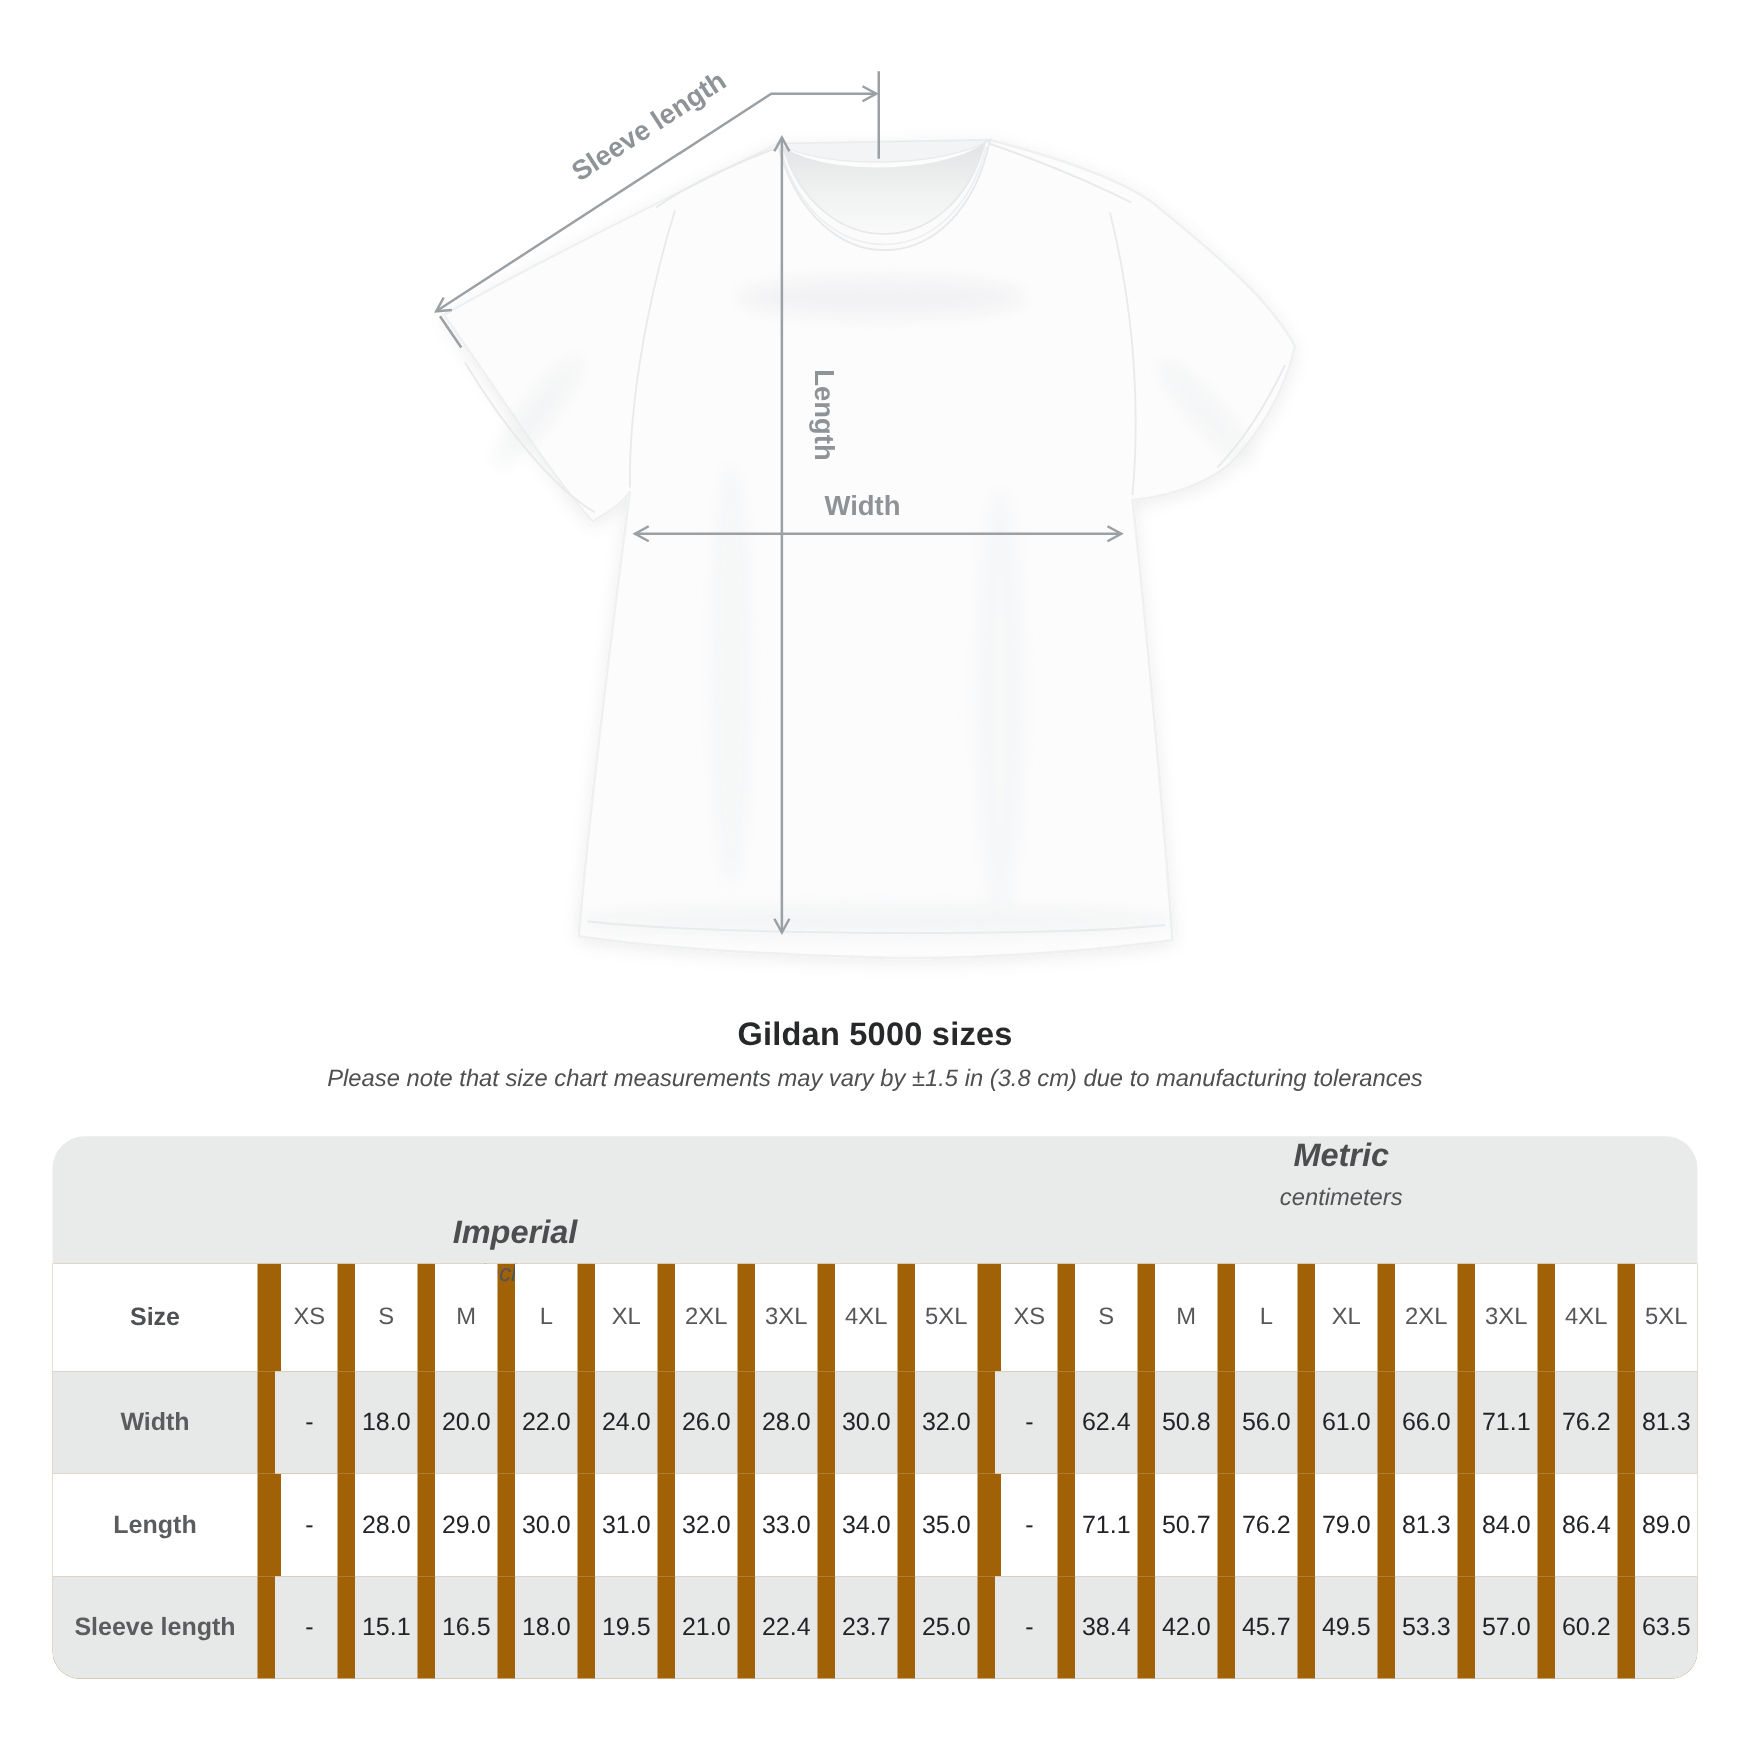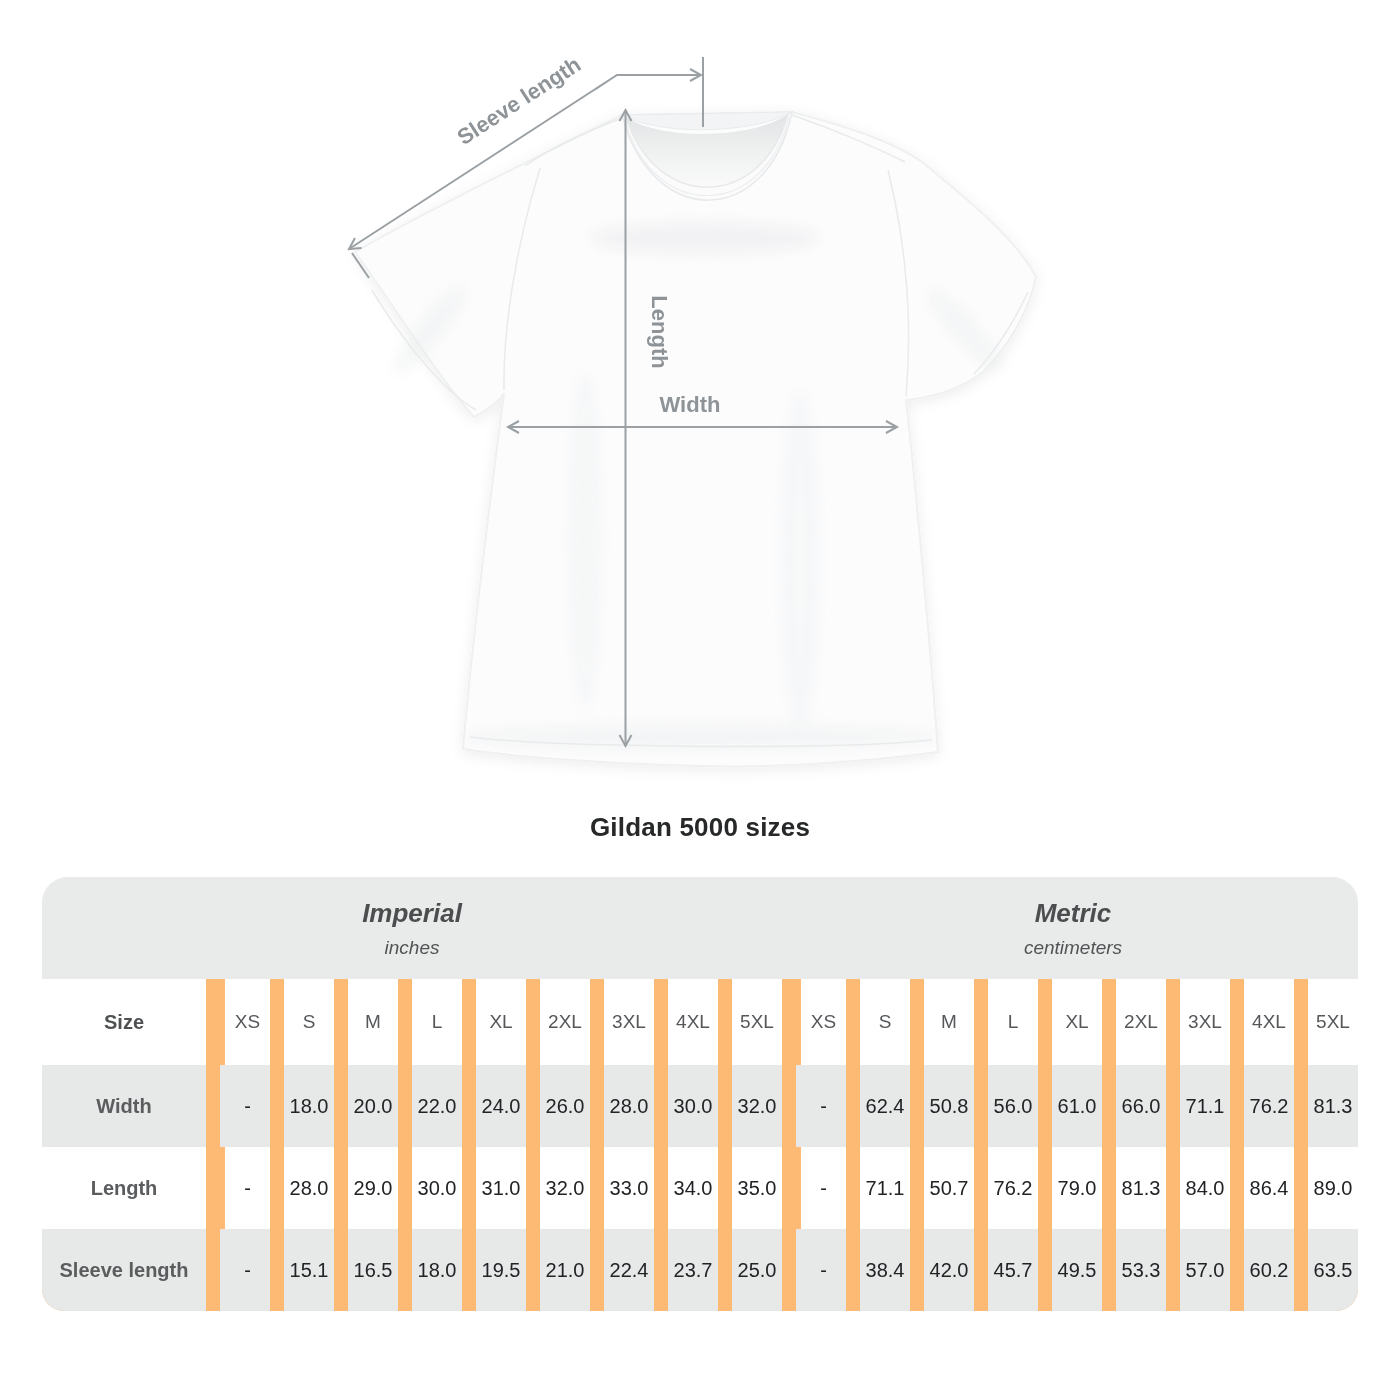--- a/index.html
+++ b/index.html
@@ -15,21 +15,21 @@
   .panel{width:1316px;margin:34px auto 0;border-radius:26px 26px 22px 22px;
          overflow:hidden;background:#f3f4f4}
   .band{height:102px;background:#e9eaea;display:grid;
         grid-template-columns:164px repeat(18,1fr);column-gap:6px;align-items:center}
   .group{text-align:center}
   .g1{grid-column:1/11}
   .g2{grid-column:11/20}
   .glabel{font-size:26px;font-weight:700;font-style:italic;color:#4b4d4f}
   .gunit{font-size:19px;font-style:italic;color:#515355;margin-top:8px}
 
-  .row{display:grid;grid-template-columns:164px repeat(18,1fr);column-gap:14px;background:#fdba74}
+  .row{display:grid;grid-template-columns:164px repeat(18,1fr);column-gap:14px;background:#a16207}
   .cell{display:flex;align-items:center;justify-content:center;background:#ffffff}
   .row.head{height:86px}
   .row.data{height:82px}
   .row.data.shade .cell{background:#e7e8e8}
   .cell.first{border-left:5px solid transparent;background-clip:padding-box}
   .corner{font-size:20px;font-weight:700;color:#4e5052}
   .szh{font-size:19px;font-weight:400;color:#55575a}
   .lbl{font-size:20px;font-weight:700;color:#5a5c5e}
   .num{font-size:20px;color:#212326}
 </style>
@@ -110,32 +110,33 @@
     <g fill="#8e9397" font-size="22" font-weight="600" text-anchor="middle" font-family="Liberation Sans, sans-serif">
       <text transform="translate(523,107) rotate(-33)">Sleeve length</text>
       <text transform="translate(652,332) rotate(90)">Length</text>
       <text x="690" y="412">Width</text>
     </g>
   </svg>
 </div>
 
 <div class="heading">
   <h1 class="title">Gildan 5000 sizes</h1>
+  <p class="note">Please note that size chart measurements may vary by ±1.5 in (3.8 cm) due to manufacturing tolerances</p>
 </div>
 
 <div class="panel">
 
   <div class="band">
+    <div class="group g2">
+      <div class="glabel">Metric</div>
+      <div class="gunit">centimeters</div>
+    </div>
     <div class="group g1">
       <div class="glabel">Imperial</div>
       <div class="gunit">inches</div>
-    </div>
-    <div class="group g2">
-      <div class="glabel">Metric</div>
-      <div class="gunit">centimeters</div>
     </div>
   </div>
 
   <div class="row head">
     <div class="cell corner">Size</div>
     <div class="cell szh first">XS</div>
     <div class="cell szh">S</div>
     <div class="cell szh">M</div>
     <div class="cell szh">L</div>
     <div class="cell szh">XL</div>

